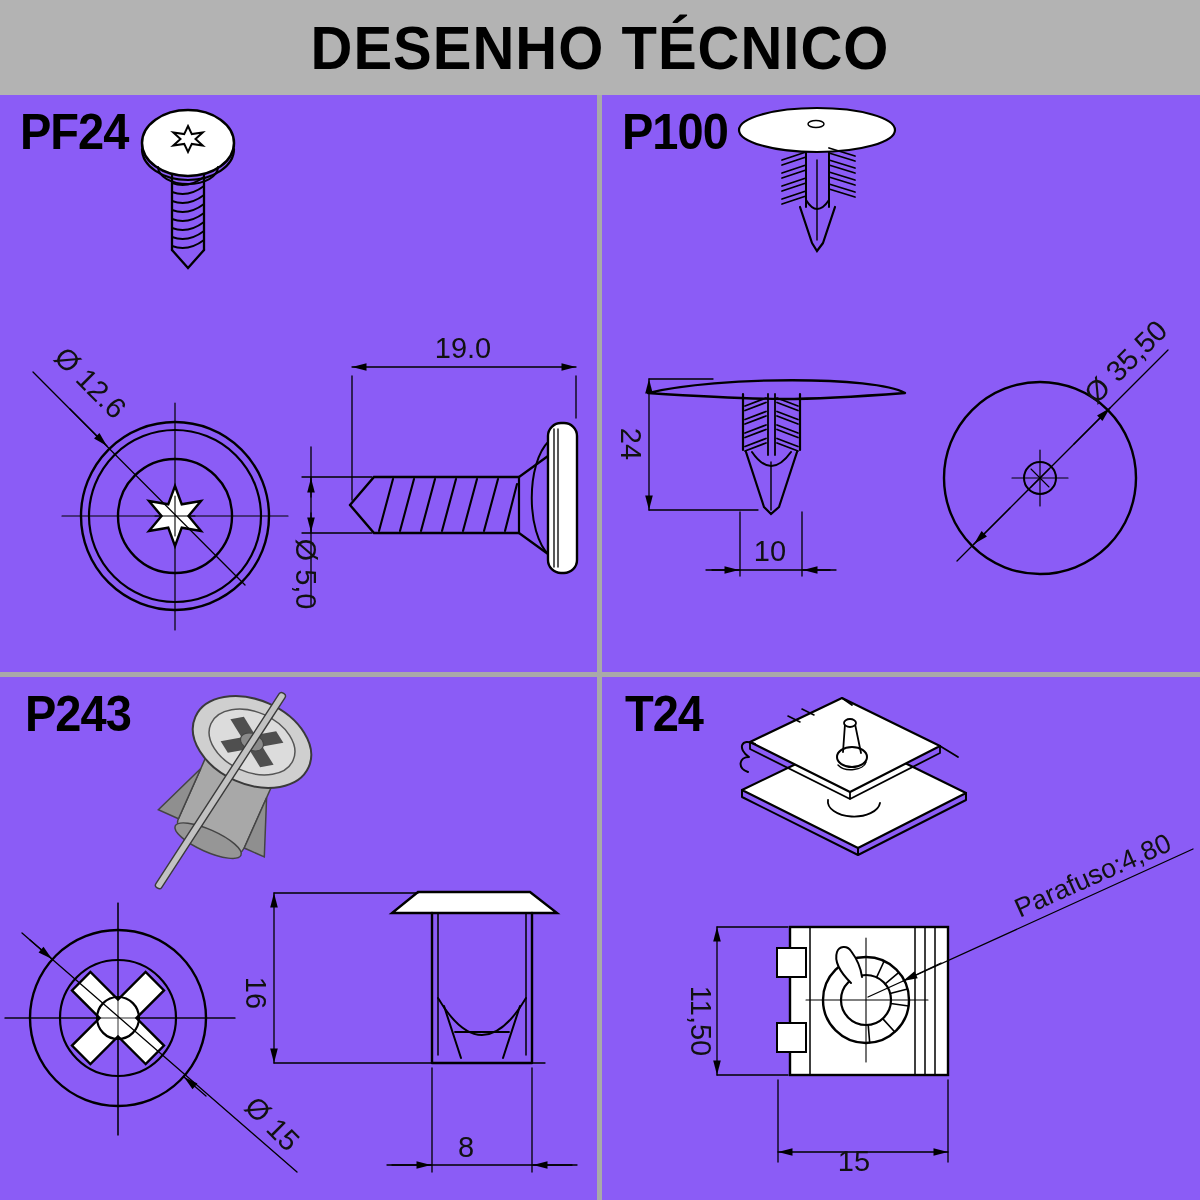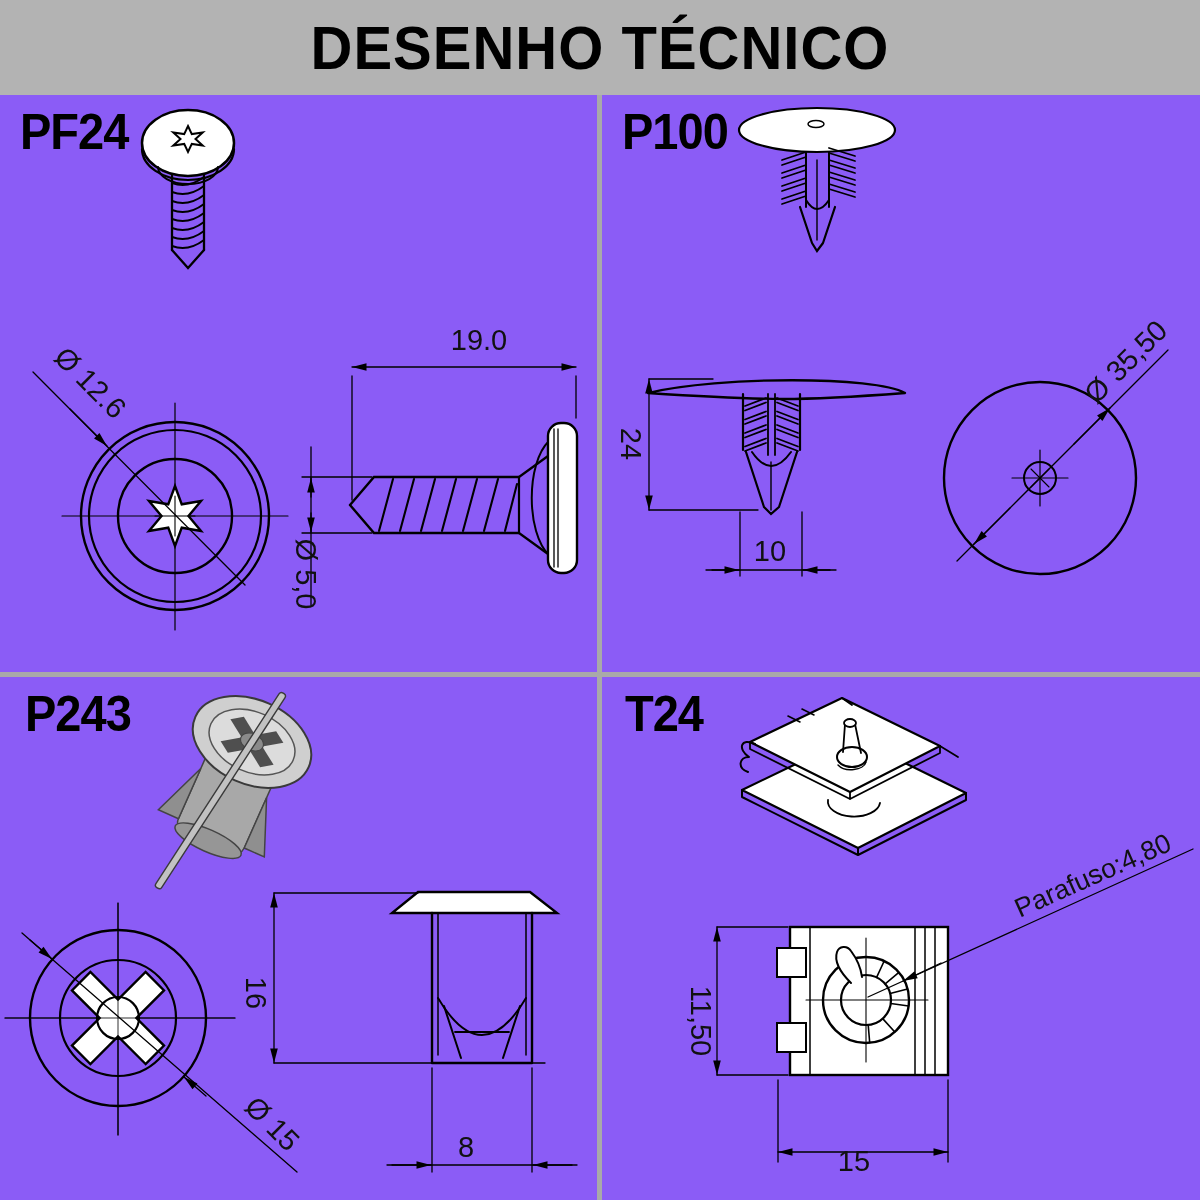--- a/index.html
+++ b/index.html
@@ -192,21 +192,21 @@
       <path d="M941,963 L903,981" stroke-width="1.3" marker-end="url(#ar)"></path>
     </g>
   </svg>
 
   <div class="part" style="left:20px;top:104px;">PF24</div>
   <div class="part" style="left:622px;top:104px;">P100</div>
   <div class="part" style="left:25px;top:686px;">P243</div>
   <div class="part" style="left:625px;top:686px;">T24</div>
 
   <div class="dim r45" style="left:90px;top:383px;">Ø 12.6</div>
-  <div class="dim r0" style="left:463px;top:340px;margin-left:16px;">19.0</div>
+  <div class="dim r0" style="left:463px;top:348px;">19.0</div>
   <div class="dim r90" style="left:305px;top:574px;">Ø 5,0</div>
 
   <div class="dim r90" style="left:630px;top:444px;">24</div>
   <div class="dim r0" style="left:770px;top:551px;">10</div>
   <div class="dim rn45" style="left:1126px;top:362px;">Ø 35,50</div>
 
   <div class="dim r90" style="left:255px;top:993px;">16</div>
   <div class="dim r45" style="left:272px;top:1124px;">Ø 15</div>
   <div class="dim r0" style="left:466px;top:1147px;">8</div>
 

